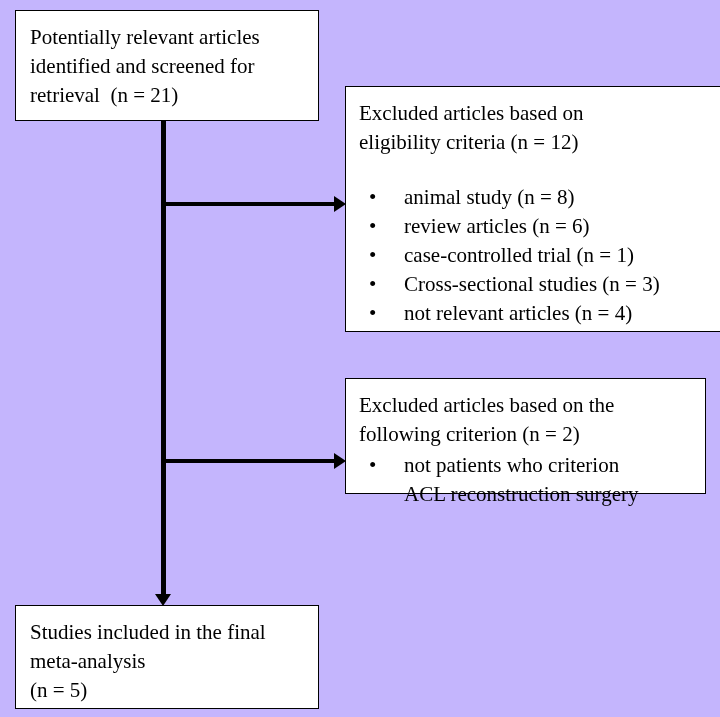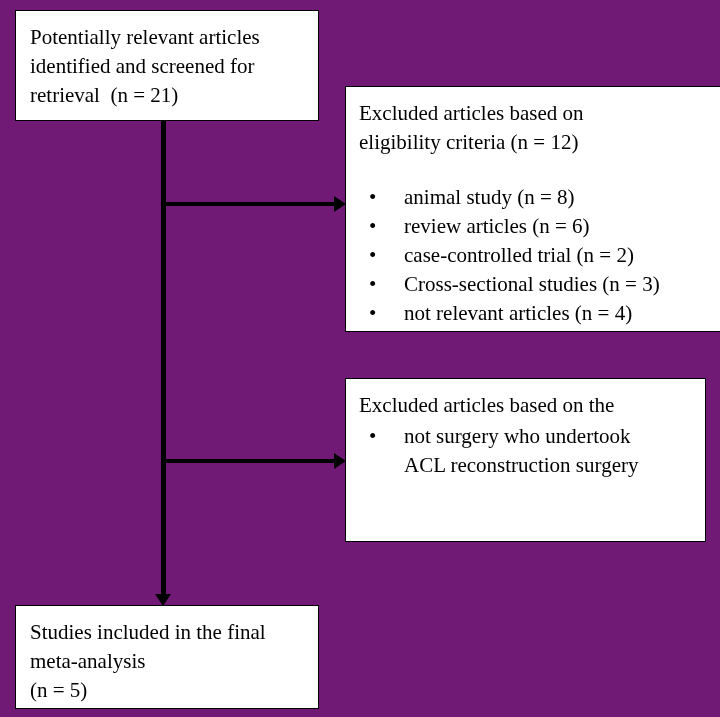--- a/index.html
+++ b/index.html
@@ -9,21 +9,21 @@
     background: #ffffff;
   }
   body {
     font-family: "Liberation Serif", "DejaVu Serif", serif;
     color: #000000;
   }
   #canvas {
     position: relative;
     width: 720px;
     height: 717px;
-    background: #701a75;
+    background: #c4b5fd;
     overflow: hidden;
   }
 
   
   .box {
     position: absolute;
     box-sizing: border-box;
     border: 1px solid #000000;
     background: #ffffff;
     z-index: 3;
@@ -32,21 +32,21 @@
     padding: 0;
   }
   .line {
     font-size: 21px;
     line-height: 29px;
     white-space: pre;
   }
 
   #box-screened   { left: 15px;  top: 10px;  width: 304px; height: 111px; }
   #box-excluded-1 { left: 345px; top: 86px;  width: 407px; height: 246px; }
-  #box-excluded-2 { left: 345px; top: 378px; width: 361px; height: 164px; }
+  #box-excluded-2 { left: 345px; top: 378px; width: 361px; height: 116px; }
   #box-included   { left: 15px;  top: 605px; width: 304px; height: 104px; }
 
   .pad-top-12 { padding-top: 12px; }
   .pad-left-12 { padding-left: 13px; }
   .pad-left-14 { padding-left: 14px; }
 
   
   .bullets {
     list-style: none;
     margin: 0;
@@ -136,33 +136,34 @@
   </div>
 
   <div class="box" id="box-excluded-1">
     <div class="box-inner pad-top-12 pad-left-12">
       <div class="line">Excluded articles based on</div>
       <div class="line">eligibility criteria (n = 12)</div>
       <div class="gap-block"></div>
       <ul class="bullets">
         <li><span class="dot">•</span><span>animal study (n = 8)</span></li>
         <li><span class="dot">•</span><span>review articles (n = 6)</span></li>
-        <li><span class="dot">•</span><span>case-controlled trial (n = 2)</span></li>
+        <li><span class="dot">•</span><span>case-controlled trial (n = 1)</span></li>
         <li><span class="dot">•</span><span>Cross-sectional studies (n = 3)</span></li>
         <li><span class="dot">•</span><span>not relevant articles (n = 4)</span></li>
       </ul>
     </div>
   </div>
 
   <div class="box" id="box-excluded-2">
     <div class="box-inner pad-top-12 pad-left-12">
       <div class="line">Excluded articles based on the</div>
+      <div class="line">following criterion (n = 2)</div>
       <div class="gap-small"></div>
       <ul class="bullets">
-        <li><span class="dot">•</span><span>not surgery who undertook
+        <li><span class="dot">•</span><span>not patients who criterion
 ACL reconstruction surgery</span></li>
       </ul>
     </div>
   </div>
 
   <div class="box" id="box-included">
     <div class="box-inner pad-top-12 pad-left-14">
       <div class="line">Studies included in the final</div>
       <div class="line">meta-analysis</div>
       <div class="line">(n = 5)</div>

